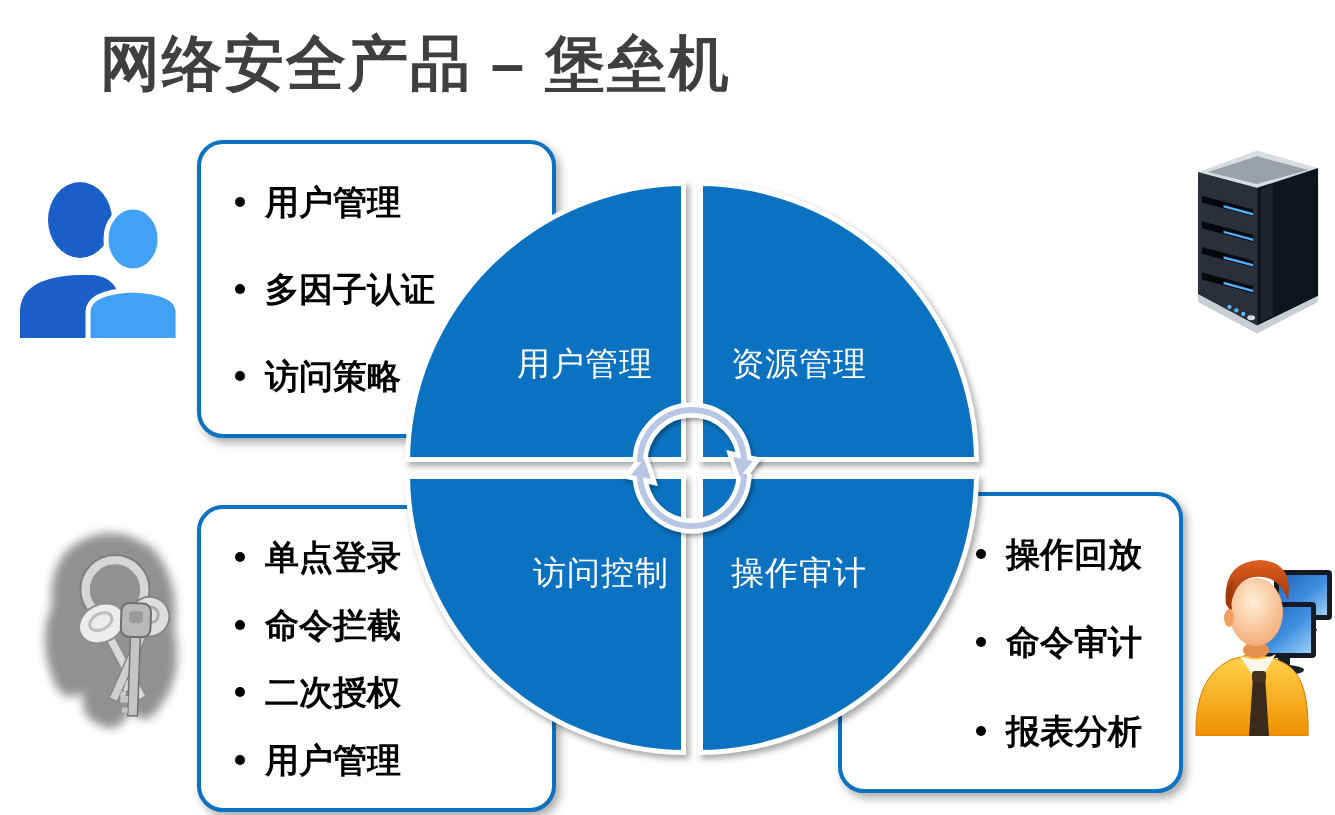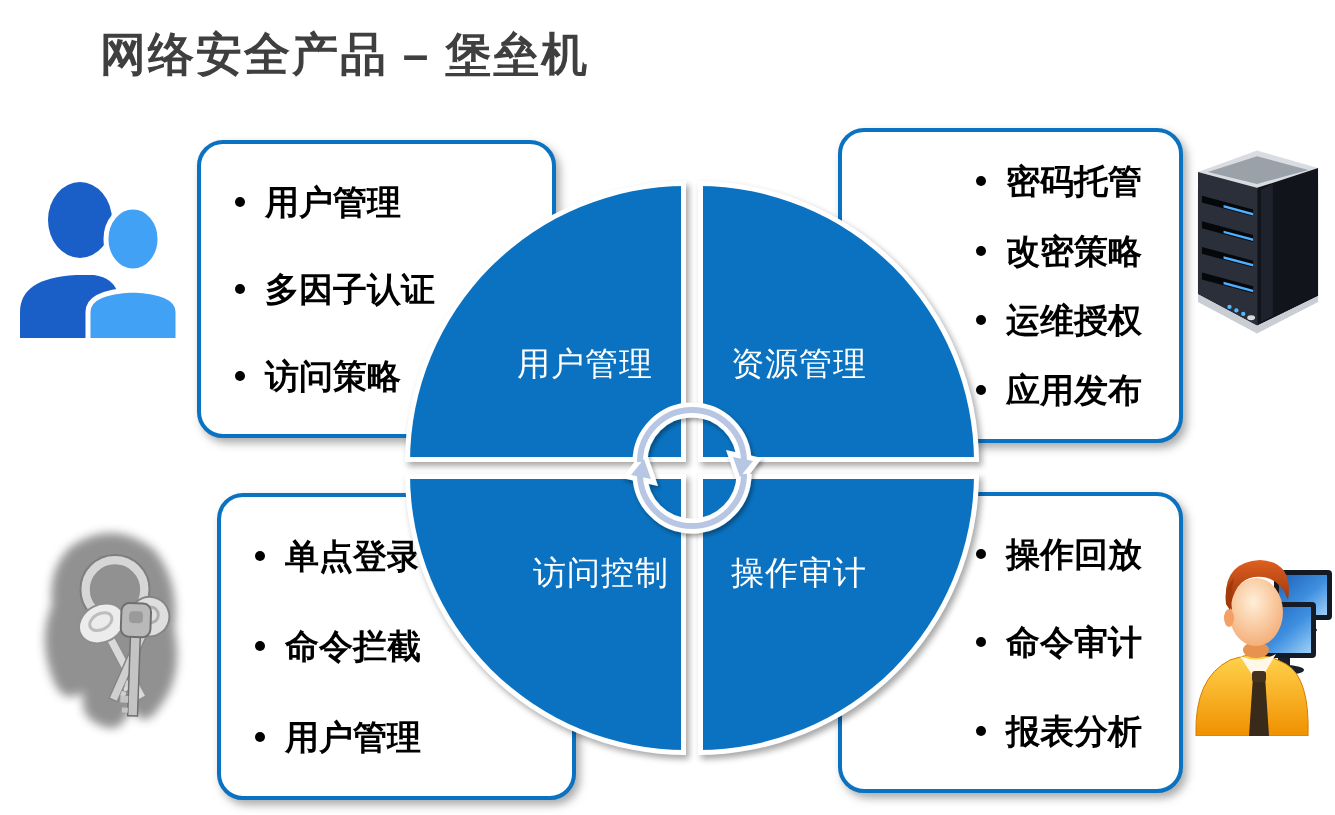--- a/index.html
+++ b/index.html
@@ -2,21 +2,21 @@
 <html><head>
 <meta charset="utf-8">
 <style>
   html,body { margin:0; padding:0; background:#ffffff; }
   .stage {
     position:relative; width:1335px; height:815px; background:#ffffff;
     overflow:hidden; font-family:"Liberation Sans", sans-serif;
   }
   .page-title {
     position:absolute; left:100px; top:24px;
-    font-size:46px; font-weight:700; color:#3F3F3F; letter-spacing:2px;
+    font-size:60px; font-weight:700; color:#3F3F3F; letter-spacing:2px;
     white-space:nowrap;
   }
   
   .card {
     position:absolute; background:#fff; border:4px solid #0A72C0;
     border-radius:26px; box-sizing:border-box; z-index:1;
     box-shadow:4px 5px 9px rgba(90,90,90,.5);
   }
   .card ul {
     list-style:none; margin:0; height:100%; box-sizing:border-box;
@@ -26,21 +26,21 @@
   .card li {
     position:relative; font-size:34px; font-weight:600; color:#000;
     line-height:1.12; padding-left:38px; white-space:nowrap;
   }
   .card li::before {
     content:""; position:absolute; left:8px; top:50%;
     transform:translateY(-50%); width:10px; height:10px;
     border-radius:50%; background:#000;
   }
   .card.tl { left:197px; top:140px; width:359px; height:298px; }
-  .card.bl { left:197px; top:493px; width:359px; height:307px;margin-left:20px; }
+  .card.bl { left:197px; top:505px; width:359px; height:307px; }
   .card.tr { left:838px; top:128px; width:345px; height:315px; }
   .card.br { left:838px; top:492px; width:345px; height:301px; }
   .card.tl ul, .card.bl ul { padding-left:26px; }
   .card.tr ul, .card.br ul { padding-left:126px; }
   
   .wheel { position:absolute; left:405px; top:181px; width:574px; height:574px; z-index:2; }
   .quad {
     position:absolute; width:281px; height:281px; background:#0A72C0;
     border:5px solid #fff; box-sizing:border-box;
     filter:drop-shadow(3px 4px 3px rgba(0,0,0,.35));
@@ -74,33 +74,26 @@
   <div class="page-title">网络安全产品 – 堡垒机</div>
 
   <div class="card tl">
     <ul>
       <li>用户管理</li>
       <li>多因子认证</li>
       <li>访问策略</li>
     </ul>
   </div>
 
-  <div class="card tr">
-    <ul>
-      <li>密码托管</li>
-      <li>改密策略</li>
-      <li>运维授权</li>
-      <li>应用发布</li>
-    </ul>
-  </div>
 
   <div class="card bl">
     <ul>
       <li>单点登录</li>
       <li>命令拦截</li>
+      <li>二次授权</li>
       <li>用户管理</li>
     </ul>
   </div>
 
   <div class="card br">
     <ul>
       <li>操作回放</li>
       <li>命令审计</li>
       <li>报表分析</li>
     </ul>

